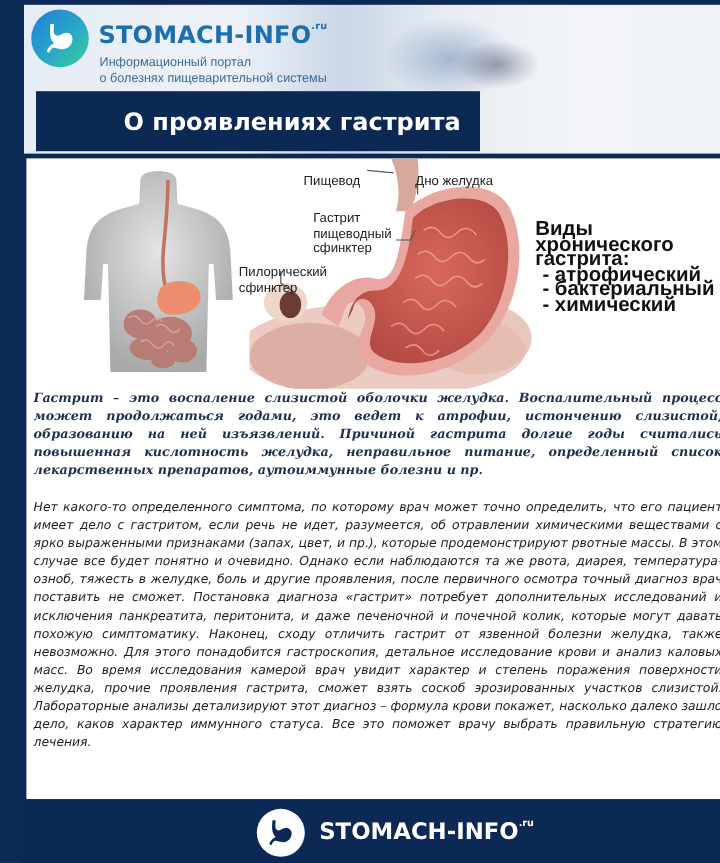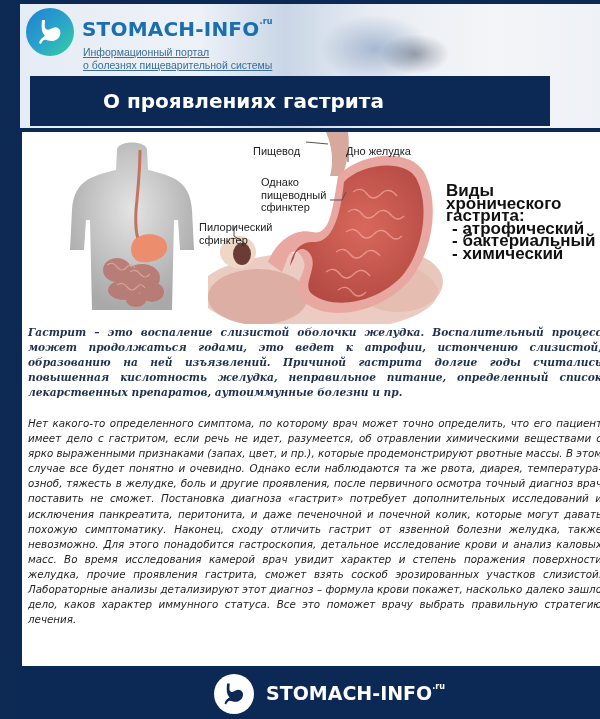--- a/index.html
+++ b/index.html
@@ -19,26 +19,26 @@
   .header .blur2 { position: absolute; left: 360px; top: 30px; width: 70px; height: 40px; border-radius: 50%;
     background: radial-gradient(ellipse at center, rgba(60,70,90,0.45), rgba(200,215,235,0) 70%); }
 
   .logo-circle {
     position: absolute; left: 6px; top: 4px; width: 48px; height: 48px; border-radius: 50%;
     background: linear-gradient(135deg, #1f7fd6 0%, #2aa6c9 55%, #38d29a 100%);
     display: flex; align-items: center; justify-content: center;
   }
   .logo-name { position: absolute; left: 62px; top: 13px; font-weight: bold; font-size: 20px; color: #1b6fb0; letter-spacing: 0.2px; font-family: "DejaVu Sans", sans-serif; }
   .logo-name sup { font-size: 8px; color: #1b6fb0; position: relative; top: -4px; }
-  .logo-tag { position: absolute; left: 63px; font-size: 10.5px; color: #3a6d9a; text-decoration: underline; }
+  .logo-tag { position: absolute; left: 63px; font-size: 10.5px; color: #3a6d9a; }
   .logo-tag.l1 { top: 42px; }
   .logo-tag.l2 { top: 55px; text-align: center; }
 
   .title-box {
-    position: absolute; left: 10px; top: 72px; width: 520px; height: 50px; background: #0c2855;
+    position: absolute; left: 10px; top: 72px; width: 370px; height: 50px; background: #0c2855;
     display: flex; align-items: center;
   }
   .title-box span { color: #ffffff; font-weight: bold; font-size: 20px; margin-left: 73px; font-family: "DejaVu Sans", sans-serif; }
 
   
   .content {
     position: absolute; left: 6px; top: 132px; width: 586px; height: 534px; background: #ffffff; overflow: hidden;
   }
   .illus { position: absolute; left: 0; top: 0; width: 586px; height: 192px; }
   .label { position: absolute; font-size: 11px; color: #222; line-height: 12.5px; }
@@ -136,21 +136,21 @@
         <line x1="20" y1="9" x2="118" y2="9" stroke="#555" stroke-width="0.8" opacity="0"></line>
         <path d="M98 10 L120 12" stroke="#555" stroke-width="1"></path>
         <path d="M140 18 L140 30" stroke="#555" stroke-width="1"></path>
         <path d="M122 68 L134 68 L138 60" stroke="#555" stroke-width="1" fill="none"></path>
         <path d="M26 94 L26 104 L38 112" stroke="#555" stroke-width="1" fill="none"></path>
       </svg>
 
       <div class="label" style="left:231px;top:13px;">Пищевод</div>
       <div class="label" style="left:324px;top:13px;">Дно желудка</div>
       <div class="label" style="left:239px;top:44px;">
-        <div>Однако</div>
+        <div>Гастрит</div>
         <div>пищеводный</div>
         <div>сфинктер</div>
       </div>
       <div class="label" style="left:177px;top:89px;">
         <div>Пилорический</div>
         <div>сфинктер</div>
       </div>
 
       <div class="types">
         <div>Виды</div>

